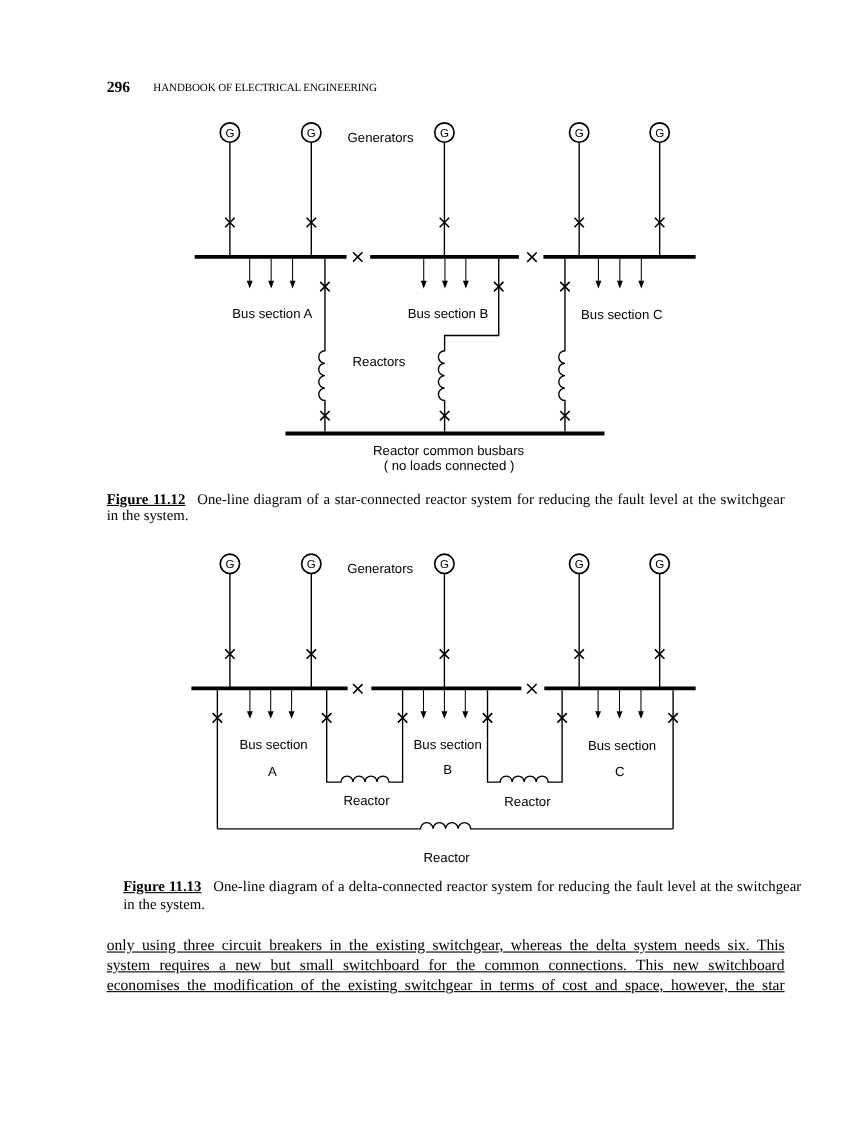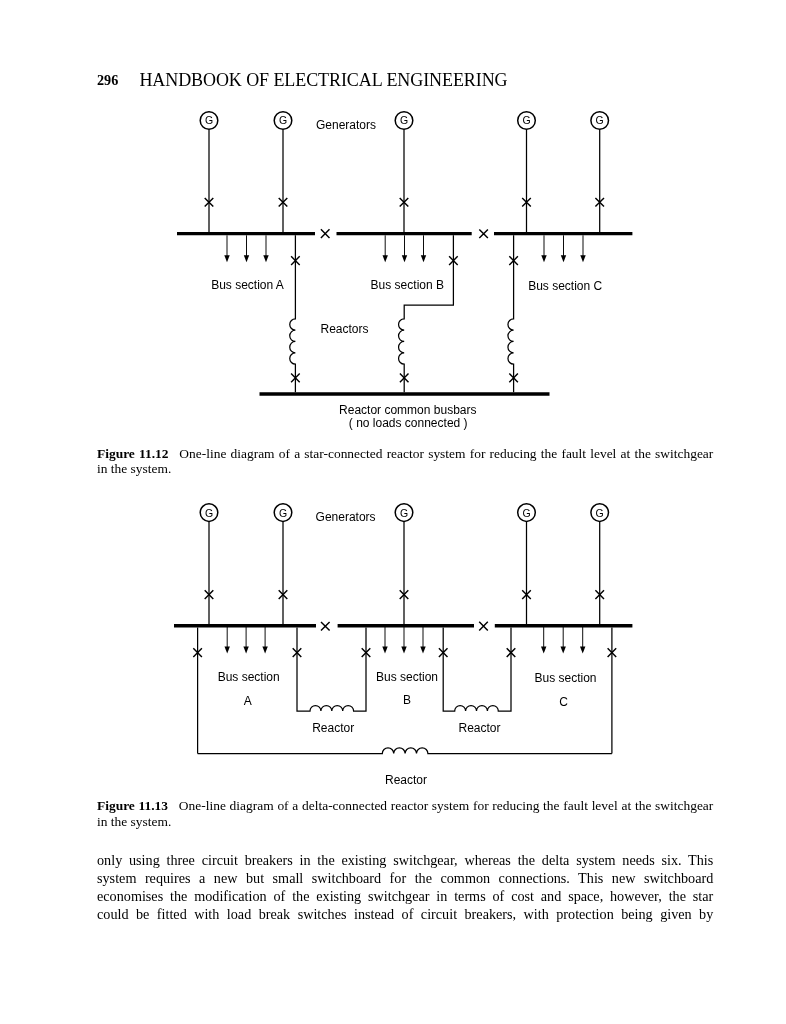--- a/index.html
+++ b/index.html
@@ -1,24 +1,24 @@
 <!DOCTYPE html>
 <html><head>
 <meta charset="utf-8">
 <style>
   html,body{margin:0;padding:0;}
   body{width:786px;height:1024px;background:#ffffff;position:relative;overflow:hidden;
        font-family:"Liberation Serif",serif;color:#000;}
   .abs{position:absolute;}
   .hdr-num{font-weight:bold;font-size:14.2px;}
-  .hdr-ttl{font-size:18px;letter-spacing:-0.08px;}
+  .hdr-ttl{font-size:10px;letter-spacing:-0.08px;}
   .cap{font-size:13.45px;line-height:15.2px;width:616.3px;}
   .cap .j{text-align:justify;text-align-last:justify;}
-  .cap .gap{padding-right:10.8px;}
-  .body-txt{font-size:14.2px;line-height:17.85px;width:616.3px;}
+  .cap .gap{padding-right:10.8px;text-decoration:underline;}
+  .body-txt{font-size:14.2px;line-height:17.85px;width:616.3px;text-decoration:underline;}
   .body-txt .j{text-align:justify;text-align-last:justify;}
   .body-txt .last{word-spacing:4.2px;}
   svg{position:absolute;left:0;}
   svg text{font-family:"Liberation Sans",sans-serif;font-size:12px;fill:#000;}
 </style>
 </head>
 <body>
   <div class="abs hdr-num" style="left:97px;top:76.2px;line-height:9.7px;">296</div>
   <div class="abs hdr-ttl" style="left:139.4px;top:76.4px;line-height:9.2px;">HANDBOOK OF ELECTRICAL ENGINEERING</div>
 
@@ -158,23 +158,22 @@
     <text x="407" y="681" text-anchor="middle">Bus section</text>
     <text x="565.5" y="682" text-anchor="middle">Bus section</text>
     <text x="247.7" y="705" text-anchor="middle">A</text>
     <text x="407" y="704" text-anchor="middle">B</text>
     <text x="563.5" y="705.6" text-anchor="middle">C</text>
     <text x="333.2" y="732" text-anchor="middle">Reactor</text>
     <text x="479.5" y="732.4" text-anchor="middle">Reactor</text>
     <text x="406" y="784" text-anchor="middle">Reactor</text>
   </svg>
 
-  <div class="abs cap" style="left:97px;top:798.3px;">
+  <div class="abs cap" style="left:112px;top:798.3px;">
     <div class="j"><b class="gap">Figure 11.13</b>One-line diagram of a delta-connected reactor system for reducing the fault level at the switchgear</div>
     <div>in the system.</div>
   </div>
 
   <div class="abs body-txt" style="left:97px;top:852.4px;">
     <div class="j">only using three circuit breakers in the existing switchgear, whereas the delta system needs six. This</div>
     <div class="j">system requires a new but small switchboard for the common connections. This new switchboard</div>
     <div class="j">economises the modification of the existing switchgear in terms of cost and space, however, the star</div>
-    <div class="j">could be fitted with load break switches instead of circuit breakers, with protection being given by</div>
   </div>
 
 </body></html>

